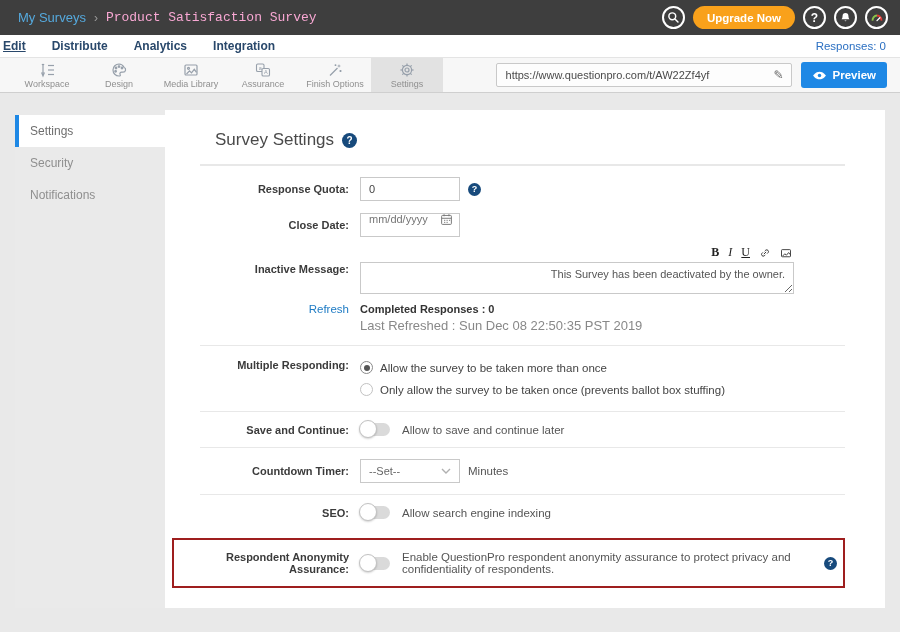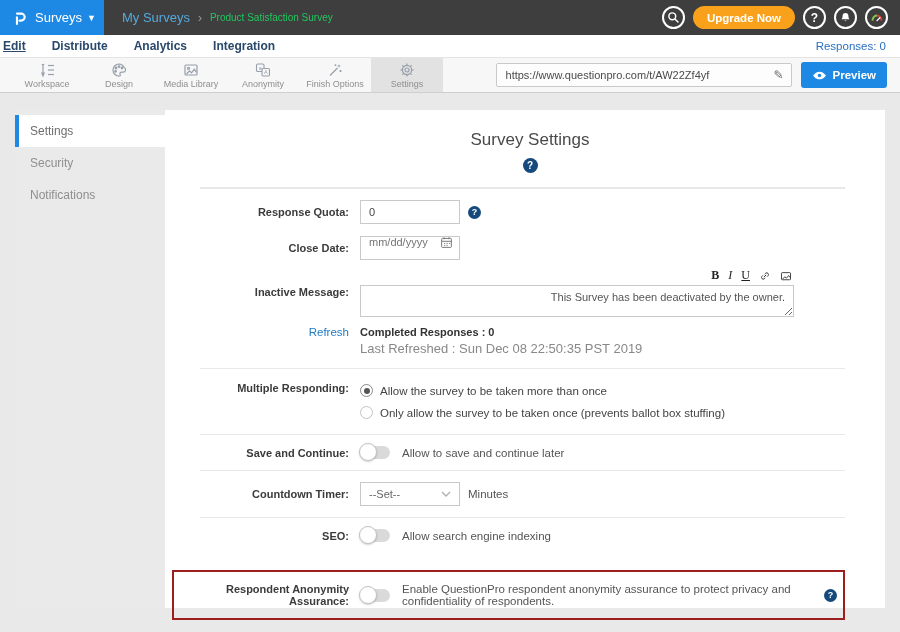--- a/index.html
+++ b/index.html
@@ -9,21 +9,21 @@
   
   .top-header { height:35px; background:#3e3e3e; display:flex; align-items:stretch; }
   .logo-area { width:104px; background:#1e88e5; display:flex; align-items:center;
     padding:0 10px 0 12px; gap:7px; cursor:pointer; }
   .logo-glyph { width:16px; height:18px; flex:0 0 auto; }
   .logo-product { color:#fff; font-size:13px; }
   .logo-caret { color:#fff; font-size:9px; margin-left:-2px; }
   .breadcrumb { flex:1; display:flex; align-items:center; gap:8px; padding-left:18px; }
   .bc-parent { color:#55a9dd; font-size:13px; cursor:pointer; }
   .bc-sep { color:#9a9a9a; font-size:12px; }
-  .bc-current { color:#22c55e; font-size:10px; }
+  .bc-current { color:#f9a8d4; font-size:13px;font-family:Liberation Mono, monospace; }
   .header-right { display:flex; align-items:center; gap:8px; padding-right:12px; }
   .hdr-circle { width:23px; height:23px; border:2px solid #fff; border-radius:50%;
     display:flex; align-items:center; justify-content:center; color:#fff;
     font-size:12px; font-weight:bold; cursor:pointer; flex:0 0 auto; }
   .upgrade-btn { background:#f9a11b; color:#fff; border:none; border-radius:12px;
     height:23px; padding:0 14px; font-size:11.5px; font-weight:bold; cursor:pointer;
     font-family:"Liberation Sans",sans-serif; }
 
   
   .nav-row { height:22px; background:#fff; display:flex; align-items:center;
@@ -56,21 +56,21 @@
     display:flex; align-items:center; gap:6px; font-family:"Liberation Sans",sans-serif; }
 
   
   .content { display:flex; padding:17px 15px 0 15px; align-items:stretch; height:515px; }
   .sidebar { width:150px; background:#eaeaea; flex:0 0 auto; padding-top:5px; }
   .side-item { padding:9px 0 9px 15px; font-size:12px; color:#8f8f8f; cursor:pointer; }
   .side-item.active { background:#fff; border-left:4px solid #1e88e5;
     padding-left:11px; color:#6e6e6e; }
   .main-card { flex:1; background:#fff; padding:16px 40px 18px 35px; }
 
-  .page-title-row { display:flex; align-items:center; gap:8px; margin:4px 0 14px 15px;flex-direction:column; }
+  .page-title-row { display:flex; align-items:center; gap:8px; margin:4px 0 14px 15px; }
   .page-title { font-size:17px; color:#4a4a4a; }
   .help-dot { width:15px; height:15px; border-radius:50%; background:#174a7c;
     color:#fff; font-size:10px; font-weight:bold; display:inline-flex;
     align-items:center; justify-content:center; cursor:pointer; flex:0 0 auto; }
   .help-dot.small { width:13px; height:13px; font-size:9px; }
 
   .divider { border-top:1px solid #e8e8e8; }
 
   .form-row { display:flex; align-items:center; padding:11px 0; }
   .form-label { width:160px; text-align:right; padding-right:11px; flex:0 0 auto;
@@ -116,39 +116,31 @@
   .radio.off { border-color:#c2c2c2; }
   .radio .dot { width:6px; height:6px; border-radius:50%; background:#555; }
 
   .toggle { width:30px; height:13px; background:#dadada; border-radius:7px;
     position:relative; flex:0 0 auto; cursor:pointer; margin-right:4px; }
   .toggle .knob { position:absolute; left:-1px; top:-3px; width:18px; height:18px;
     background:#fff; border:1px solid #c2c2c2; border-radius:50%;
     box-shadow:0 1px 2px rgba(0,0,0,.18); }
   .toggle-text { font-size:11.5px; color:#555; }
 
-  .highlight-box { border:2px solid #9e1e1e; margin:17px 0 6px -28px;
+  .highlight-box { border:2px solid #9e1e1e; margin:8px 0 6px -28px;
     padding:6px 6px 6px 0; }
   .highlight-box .form-row { padding:5px 0; }
   .highlight-box .form-label { width:186px; }
 
   .chev { flex:0 0 auto; }
 </style>
 </head>
 <body>
 
 <div class="top-header">
-  <div class="logo-area">
-    <svg class="logo-glyph" viewBox="0 0 20 20">
-      <path d="M6.2 17.5 V9" stroke="#fff" stroke-width="2.6" fill="none" stroke-linecap="round"></path>
-      <path d="M6.2 4.5 h5.3 a4.4 4.4 0 0 1 0 8.8 h-2.2" stroke="#fff" stroke-width="2.6" fill="none" stroke-linecap="round"></path>
-    </svg>
-    <span class="logo-product">Surveys</span>
-    <span class="logo-caret">▼</span>
-  </div>
   <div class="breadcrumb">
     <span class="bc-parent">My Surveys</span>
     <span class="bc-sep">›</span>
     <span class="bc-current">Product Satisfaction Survey</span>
   </div>
   <div class="header-right">
     <div class="hdr-circle">
       <svg width="13" height="13" viewBox="0 0 16 16">
         <circle cx="6.5" cy="6.5" r="4.2" stroke="#fff" stroke-width="1.8" fill="none"></circle>
         <line x1="9.8" y1="9.8" x2="13.5" y2="13.5" stroke="#fff" stroke-width="1.8" stroke-linecap="round"></line>
@@ -215,21 +207,21 @@
       </svg>
       <span class="tool-label">Media Library</span>
     </div>
     <div class="tool-item">
       <svg class="tool-icon" viewBox="0 0 16 16" fill="none" stroke="#97a0ab" stroke-width="1.1">
         <rect x="1.5" y="2" width="7.5" height="7.5" rx="1.3"></rect>
         <text x="5.2" y="7.6" font-size="5.5" text-anchor="middle" fill="#97a0ab" stroke="none" font-family="Liberation Sans, sans-serif">a</text>
         <rect x="7" y="6.5" width="7.5" height="7.5" rx="1.3" fill="#f7f7f7"></rect>
         <text x="10.8" y="12.3" font-size="5.5" text-anchor="middle" fill="#97a0ab" stroke="none" font-family="Liberation Sans, sans-serif">A</text>
       </svg>
-      <span class="tool-label">Anonymity</span>
+      <span class="tool-label">Assurance</span>
     </div>
     <div class="tool-item">
       <svg class="tool-icon" viewBox="0 0 16 16" fill="none" stroke="#97a0ab" stroke-width="1.2">
         <line x1="3" y1="13.5" x2="10.5" y2="6"></line>
         <path d="M12 2 l.5 1.5 1.5.5 -1.5.5 -.5 1.5 -.5-1.5 -1.5-.5 1.5-.5z" fill="#97a0ab" stroke="none"></path>
         <line x1="13.5" y1="8" x2="13.5" y2="10"></line>
           <line x1="12.5" y1="9" x2="14.5" y2="9"></line>
         <line x1="8.5" y1="2.5" x2="8.5" y2="4"></line>
           <line x1="7.7" y1="3.2" x2="9.3" y2="3.2"></line>
       </svg>

